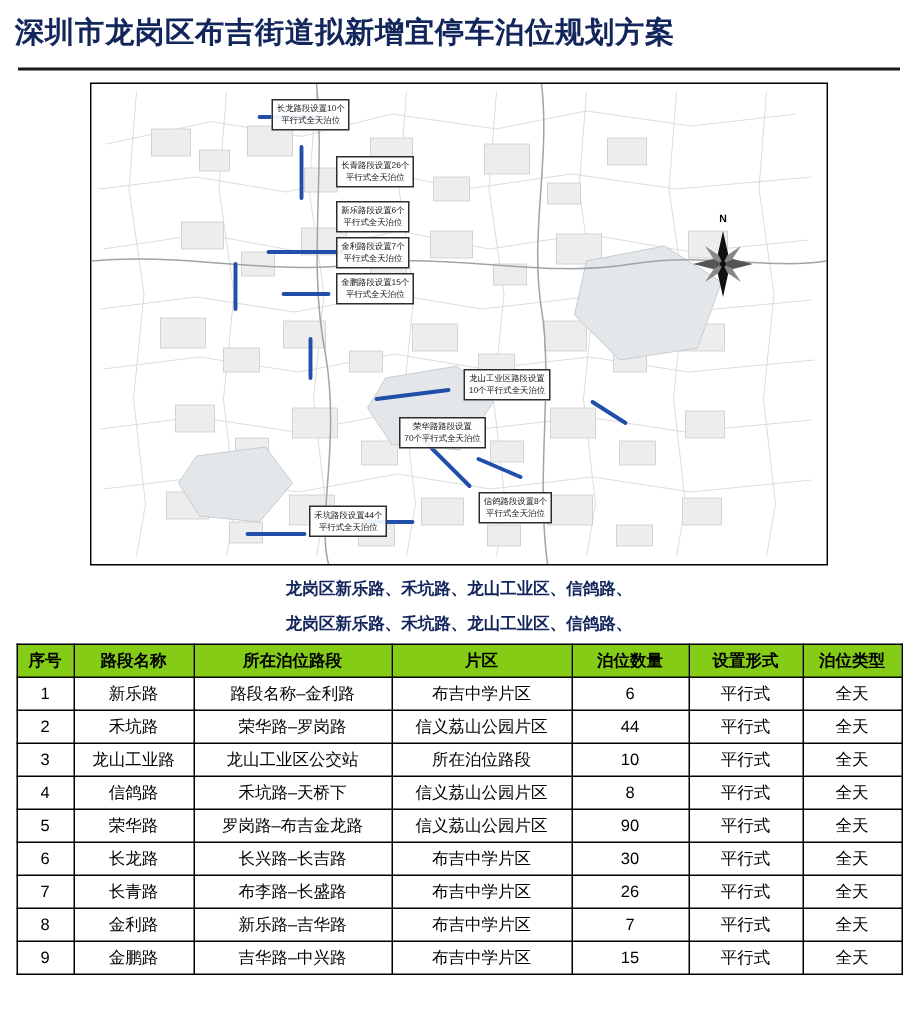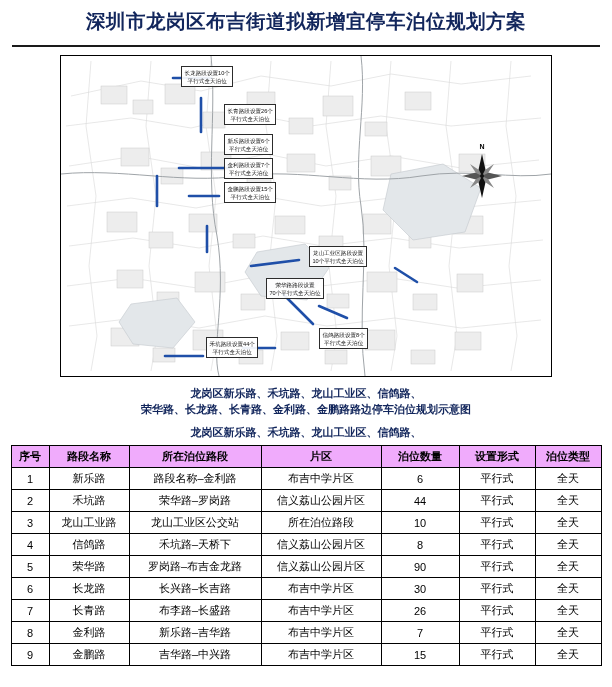--- a/index.html
+++ b/index.html
@@ -15,21 +15,20 @@
     overflow: hidden;
   }
   .page {
     position: relative;
     width: 612px;
     height: 687px;
   }
   
   .title-bar {
     padding: 8px 10px 4px 10px;
-    text-align: center;
   }
   .title-bar .title-text {
     display: block;
     font-size: 19.5px;
     font-weight: bold;
     letter-spacing: 0.5px;
     color: #12265c;
     white-space: nowrap;
   }
   .title-rule {
@@ -105,21 +104,21 @@
     border: 1px solid #000000;
     text-align: center;
     font-size: 11px;
     height: 21px;
     padding: 0 2px;
     white-space: nowrap;
     overflow: hidden;
   }
   table.parking th {
     font-weight: bold;
-    background: #f0abfc;
+    background: #84cc16;
   }
   .col-0 { width: 38px; }
   .col-1 { width: 80px; }
   .col-2 { width: 132px; }
   .col-3 { width: 120px; }
   .col-4 { width: 78px; }
   .col-5 { width: 76px; }
   .col-6 { width: 66px; }
 </style>
 </head>
@@ -277,21 +276,20 @@
       <span>平行式全天泊位</span>
     </div>
     <div class="callout" style="left:145px; top:281px;">
       <span>禾坑路段设置44个</span>
       <span>平行式全天泊位</span>
     </div>
   </div>
 
   <div class="caption">
     <div>龙岗区新乐路、禾坑路、龙山工业区、信鸽路、</div>
-    <div>荣华路、长龙路、长青路、金利路、金鹏路路边停车泊位规划示意图</div>
   </div>
 
   <div class="caption2">
     <div>龙岗区新乐路、禾坑路、龙山工业区、信鸽路、</div>
   </div>
 
   <table class="parking">
     <colgroup>
       <col class="col-0">
         <col class="col-1">

